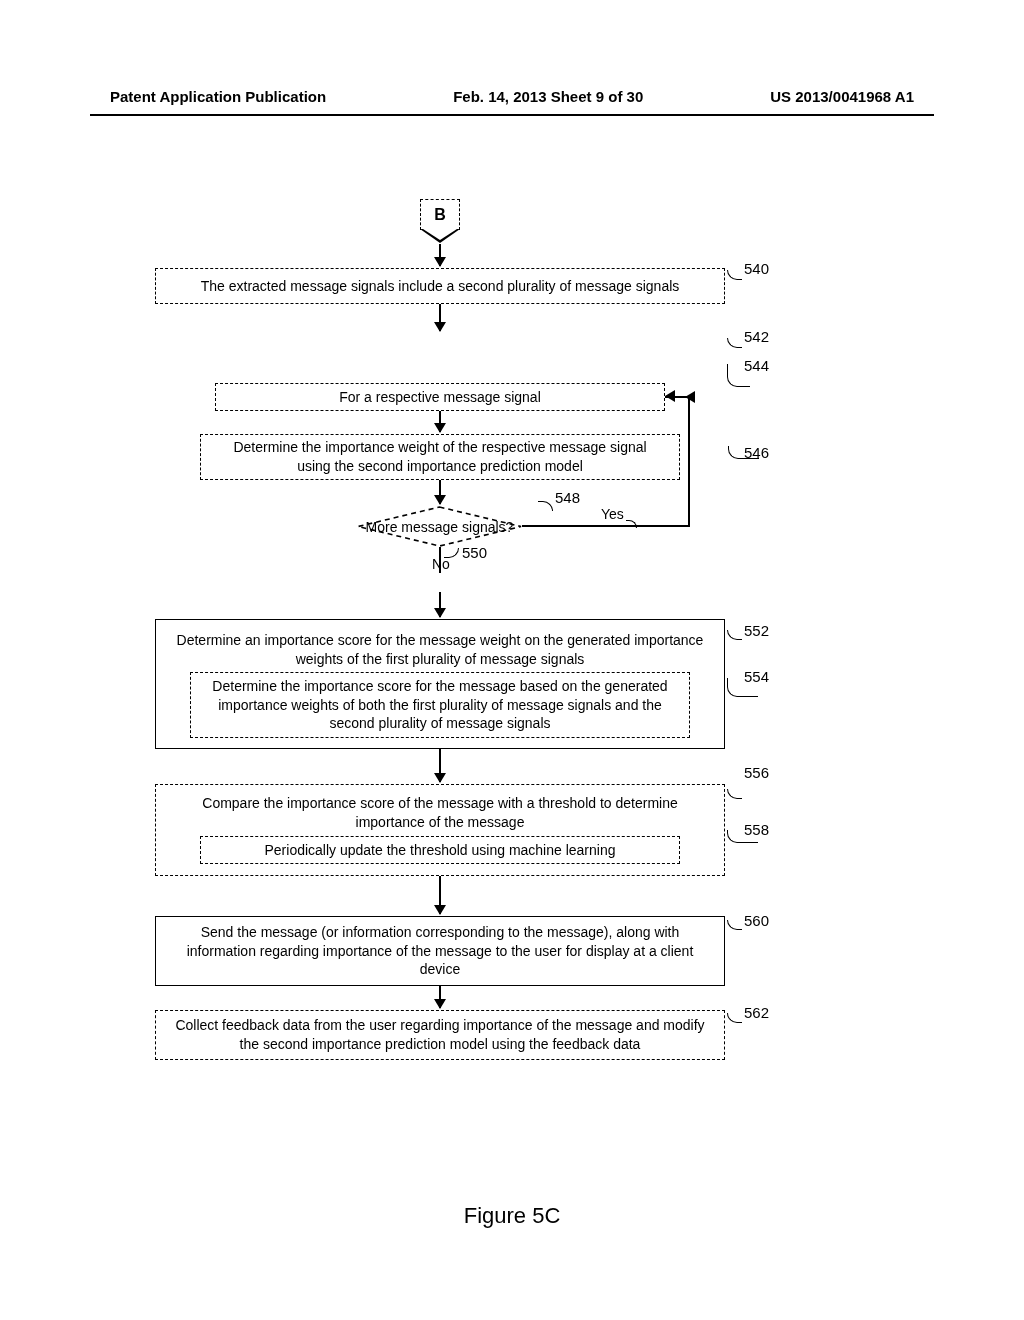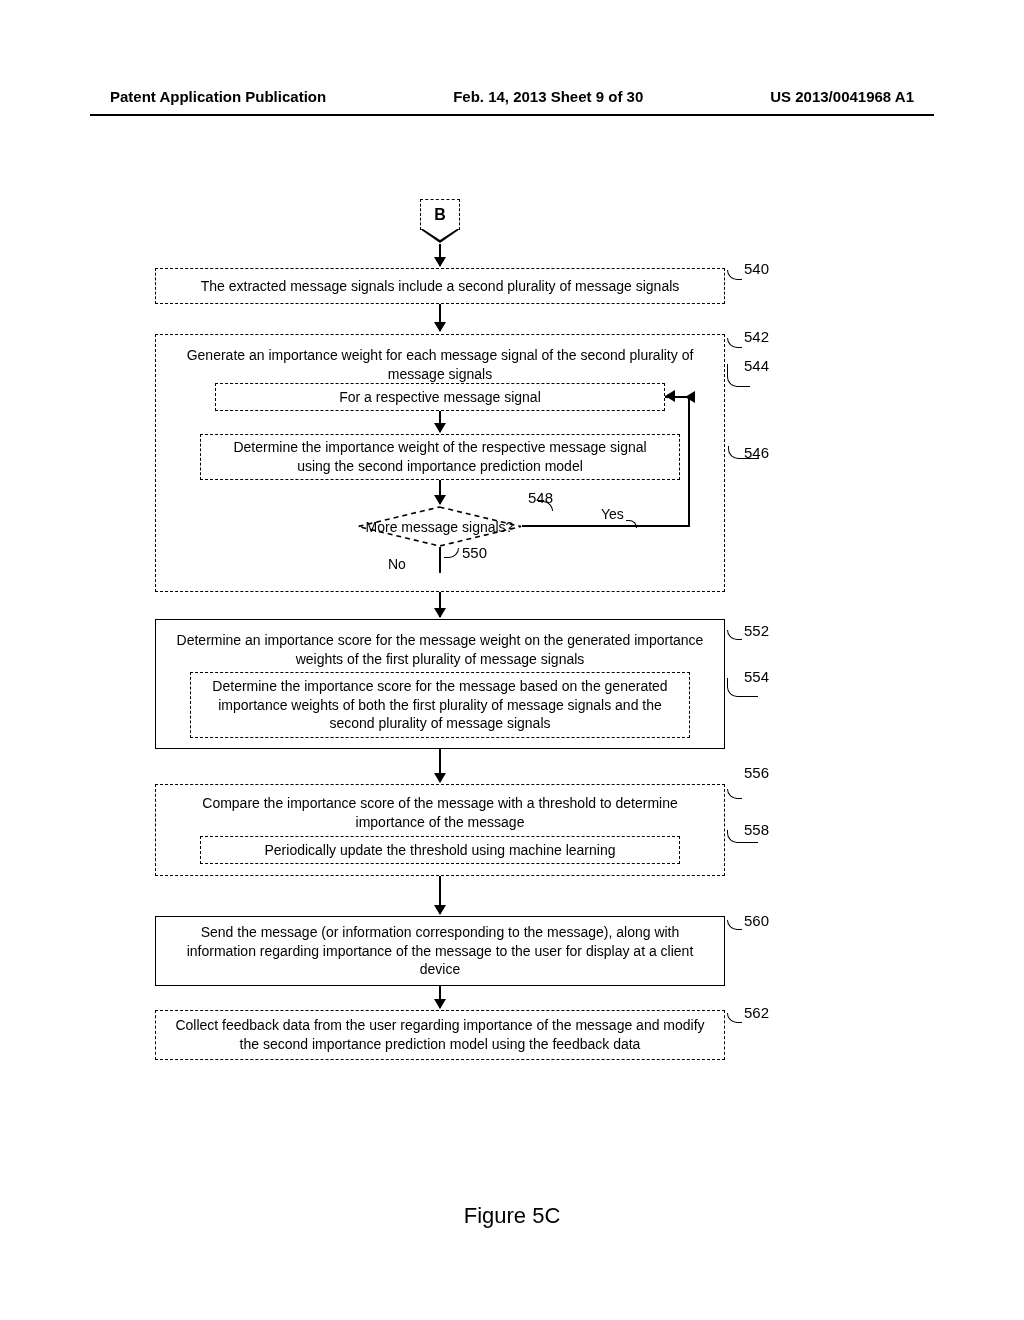--- a/index.html
+++ b/index.html
@@ -197,25 +197,20 @@
   <div class="arrow-v" style="left:439px; top:200px; height:22px;"></div>
 
   <div class="box dashed" style="left:155px; top:224px; width:570px; height:36px;">
     <span>The extracted message signals include a second plurality of message signals</span>
   </div>
   <div class="curve" style="left:727px; top:226px;"></div>
   <div class="ref-label" style="left:744px; top:216px;">540</div>
 
   <div class="arrow-v" style="left:439px; top:260px; height:27px;"></div>
 
-  <div class="box dashed" style="left:155px; top:290px; width:570px; height:258px; padding:10px 14px 14px 14px; justify-content:flex-start;">
-    <div style="height:40px; display:flex; align-items:center; justify-content:center;">
-      <span>Generate an importance weight for each message signal of the second plurality of message signals</span>
-    </div>
-  </div>
   <div class="curve" style="left:727px; top:294px;"></div>
   <div class="ref-label" style="left:744px; top:284px;">542</div>
 
   <div class="box dashed" style="left:215px; top:339px; width:450px; height:28px;">
     <span>For a respective message signal</span>
   </div>
   <div class="curve" style="left:727px; top:320px; width:22px; height:22px;"></div>
   <div class="ref-label" style="left:744px; top:313px;">544</div>
 
   <div class="arrow-v" style="left:439px; top:367px; height:21px;"></div>
@@ -233,34 +228,34 @@
       <div class="diamond-border">
         <svg viewBox="0 0 165 41" preserveAspectRatio="none">
           <polygon points="82.5,1 164,20.5 82.5,40 1,20.5" fill="none" stroke="#000" stroke-width="1.6" stroke-dasharray="5,4"></polygon>
         </svg>
       </div>
       <div class="diamond-text">
           <span>More message signals?</span>
         </div>
     </div>
   </div>
-  <div class="ref-label" style="left:528px; top:445px;">548</div>
+  <div class="ref-label" style="left:555px; top:445px;">548</div>
   <div class="curve" style="left:538px; top:457px; transform:rotate(180deg);"></div>
 
   <div class="line-h" style="left:522px; top:481px; width:168px;"></div>
   <div class="line-v" style="left:688px; top:352px; height:131px;"></div>
   <div class="arrow-v" style="left:688px; top:352px; height:2px; transform:rotate(90deg); transform-origin:left top;"></div>
 
   <div style="position:absolute; left:665px; top:346px; width:0;height:0; border-top:6px solid transparent;border-bottom:6px solid transparent;border-right:10px solid #000;"></div>
   <div class="line-h" style="left:665px; top:352px; width:25px;"></div>
   <div class="ref-label" style="left:601px; top:462px; font-size:14px;">Yes</div>
   <div class="curve" style="left:626px; top:476px; transform:rotate(180deg); width:10px; height:7px;"></div>
 
   <div class="line-v" style="left:439px; top:503px; height:26px;"></div>
-  <div class="ref-label" style="left:388px; top:512px; font-size:14px;">No</div>
+  <div class="ref-label" style="left:432px; top:512px; font-size:14px;">No</div>
   <div class="ref-label" style="left:462px; top:500px;">550</div>
   <div class="curve" style="left:444px; top:504px; transform:scaleX(-1);"></div>
 
   <div class="arrow-v" style="left:439px; top:548px; height:25px;"></div>
 
   <div class="box solid" style="left:155px; top:575px; width:570px; height:130px; justify-content:flex-start; padding-top:8px;">
     <div style="height:44px; display:flex; align-items:center; justify-content:center;">
       <span>Determine an importance score for the message weight on the generated importance weights of the first plurality of message signals</span>
     </div>
   </div>

